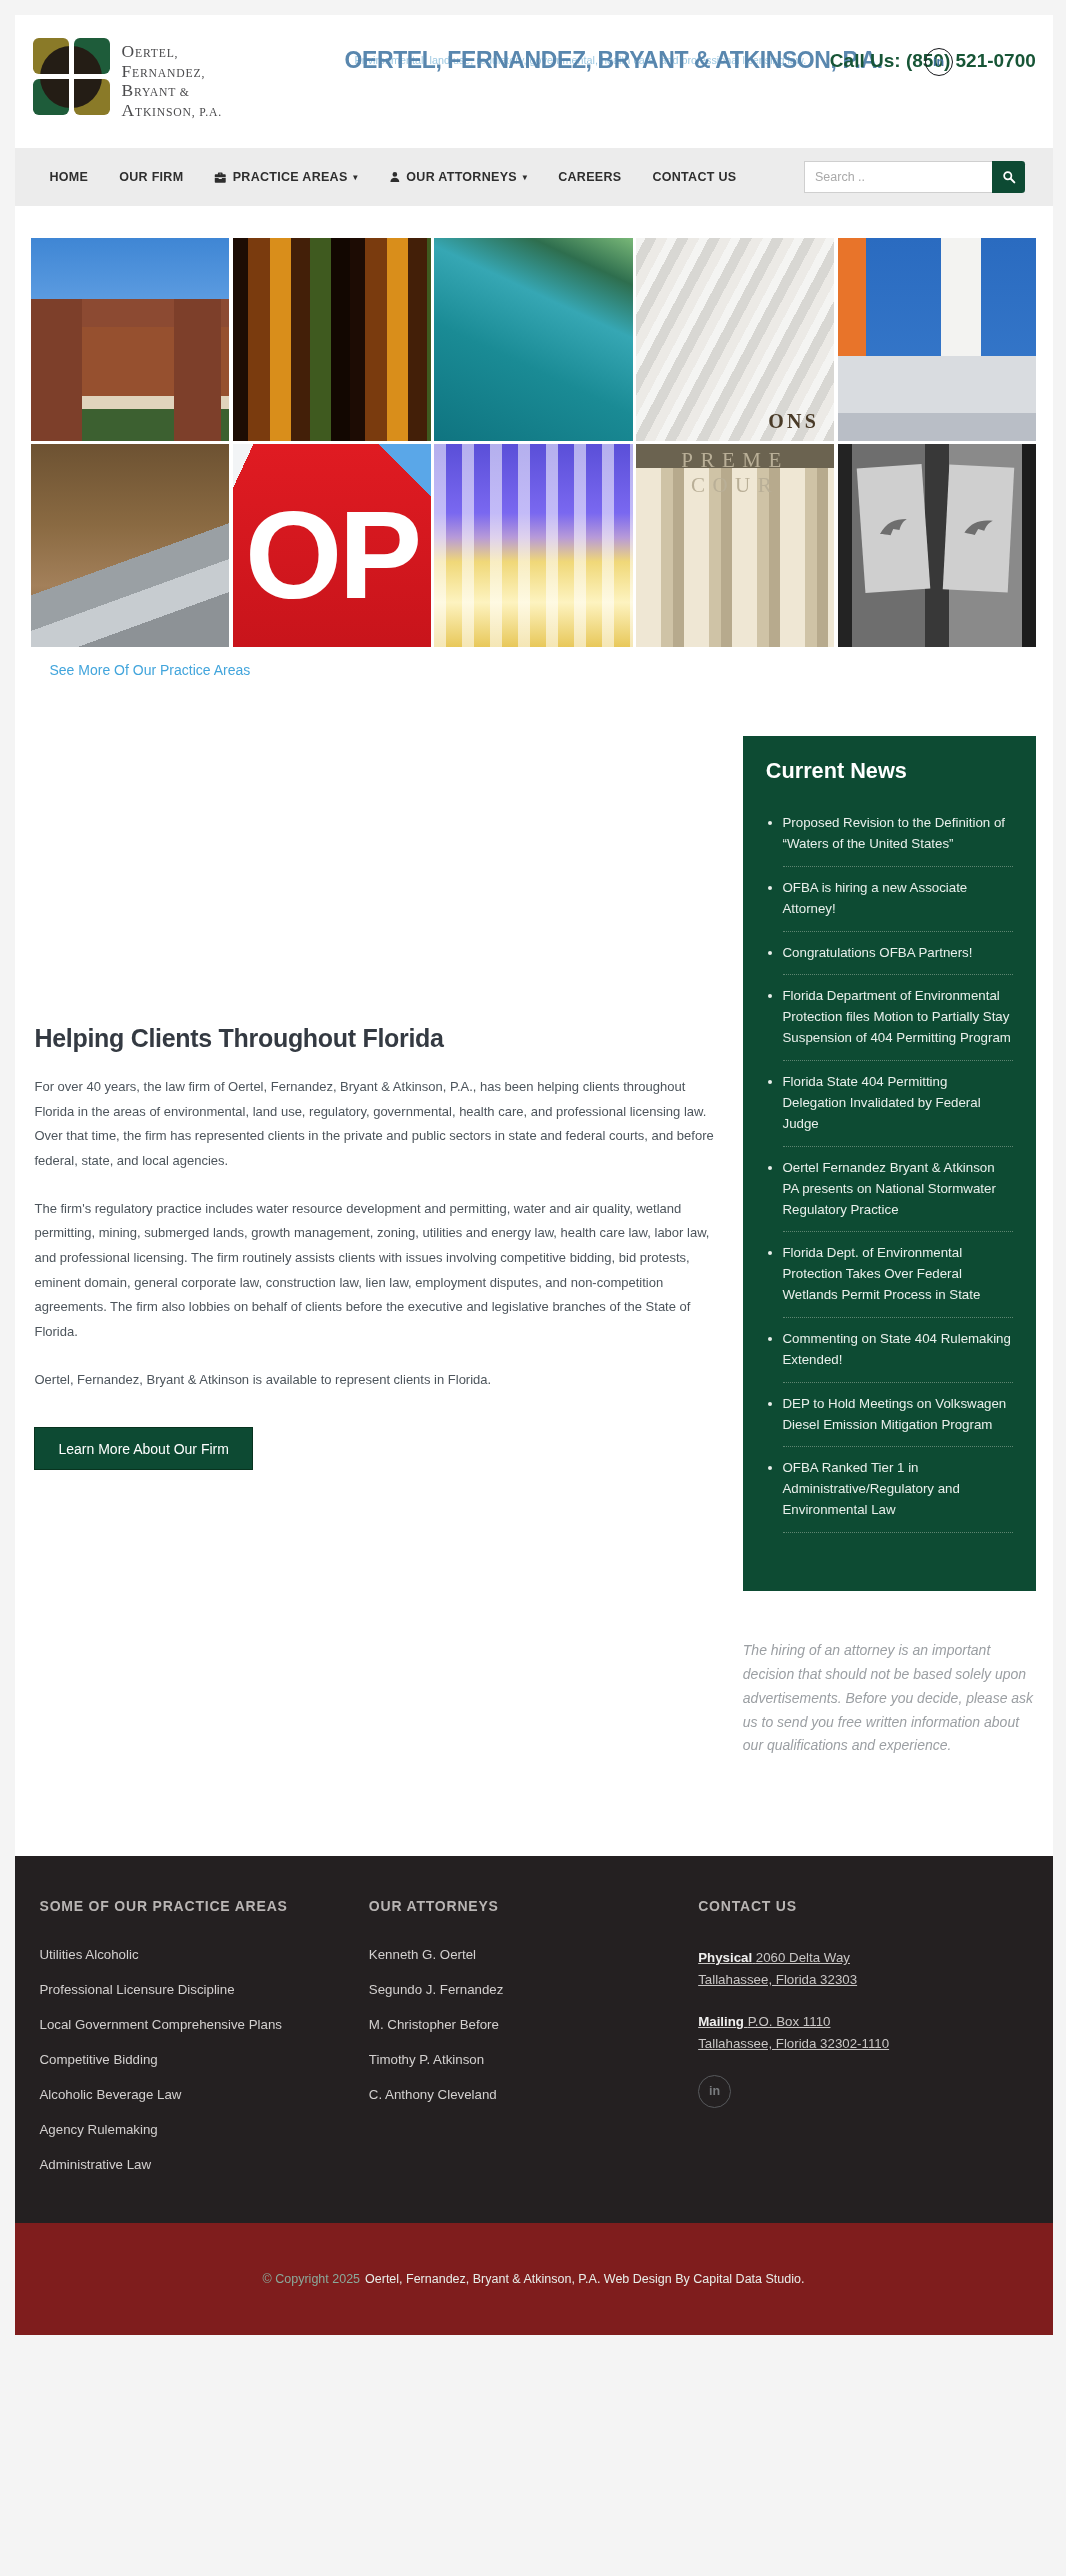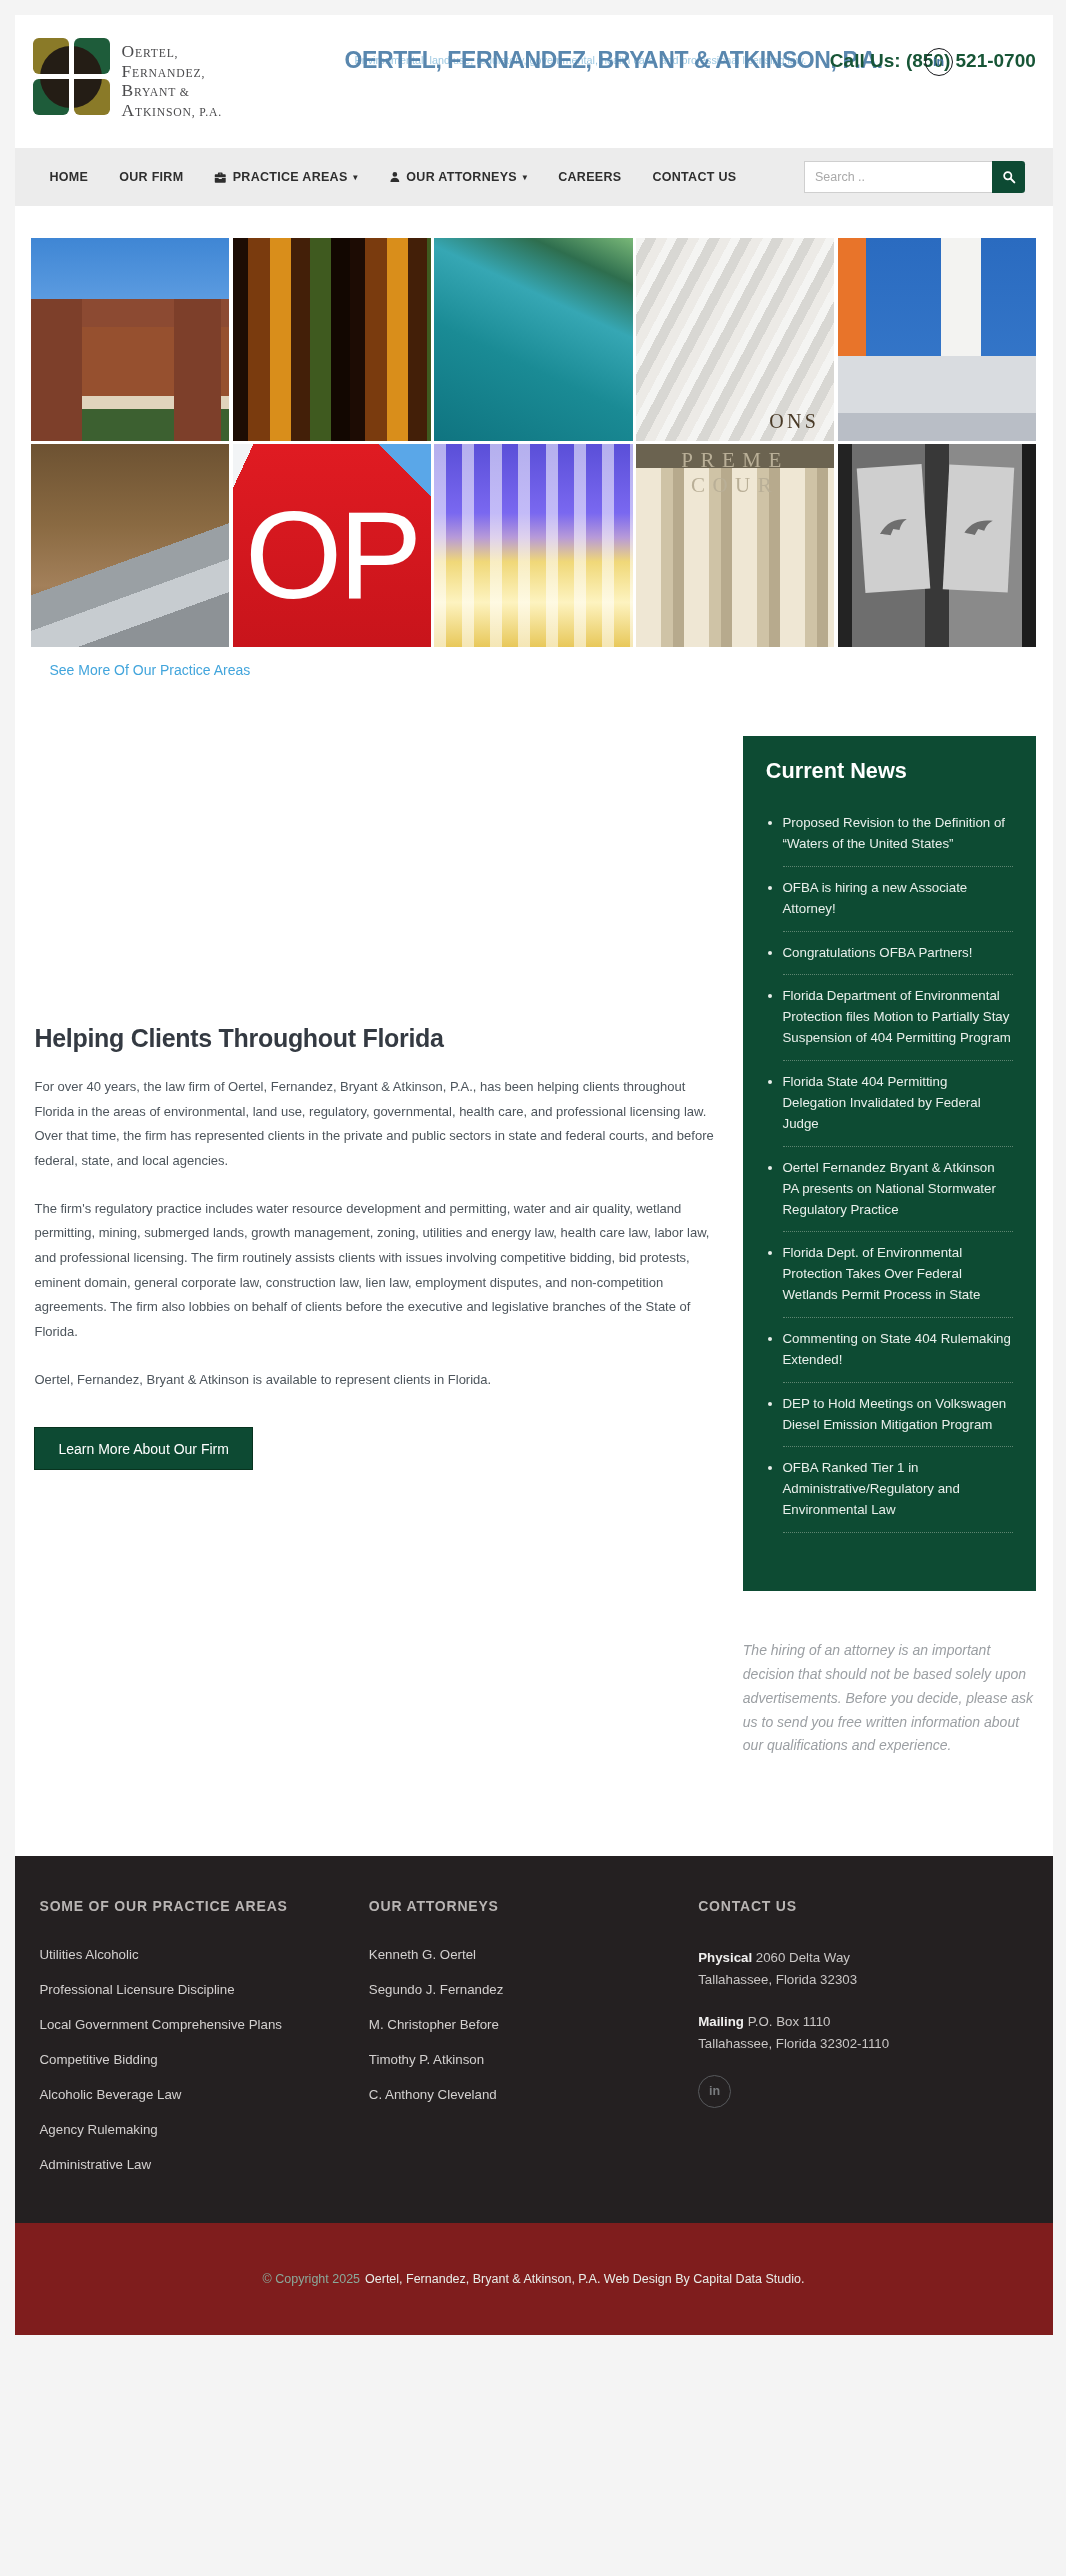--- a/index.html
+++ b/index.html
@@ -73,21 +73,21 @@
         linear-gradient(180deg,#e01b22 0%,#c8141b 100%); }
   .t8 { background:
         repeating-linear-gradient(90deg,rgba(255,255,255,0.55) 0 11.7px,rgba(0,0,0,0) 11.7px 28px),
         linear-gradient(180deg,#5a4fd8 0%,#7a68f0 34%,#b79ad8 46%,#f0d878 58%,#fdf3c0 78%,#e8c85a 100%); }
   .t9 { background:
         linear-gradient(180deg,#6b6350 0 12%,rgba(0,0,0,0) 12%),
         repeating-linear-gradient(90deg,#efe7d4 0 25px,#cfc3a6 25px 37px,#b7aa8d 37px 48px);
         background-color:#d9cbb0; }
   .t10 { background:
         linear-gradient(90deg,#232323 0 7%,#6e6e6e 7% 44%,#383838 44% 56%,#8a8a8a 56% 93%,#1c1c1c 93%); }
-  .tile-text { position:absolute; color:#fff; font-weight:400; }
+  .tile-text { position:absolute; color:#fff; font-weight:700; }
   .t7 .tile-text { left:50%; top:54%; transform:translate(-50%,-50%); font-size:125px; letter-spacing:-3.3px; }
   .t9 .tile-text { left:0; right:0; top:3.3px; text-align:center; font-family:Liberation Serif, serif; font-weight:400; color:#b9af97; font-size:21px; letter-spacing:7.5px; }
   .t4 .tile-text { right:15px; bottom:8.3px; font-family:"Liberation Serif", serif; color:#4a3b28; font-size:20px; letter-spacing:3.3px; }
   .sign-panel { position:absolute; width:65px; height:125px; background:#cfcfcf; top:21.7px; display:flex; align-items:center; justify-content:center; }
   .sign-a { left:23px; transform:rotate(-4deg); }
   .sign-b { right:25px; transform:rotate(3deg); }
   .see-more { display:inline-block; margin:15px 0 0 18.3px; font-size:14px; color:#42a5dc; cursor:pointer; }
 
   
   .main-wrap { display:flex; gap:23px; padding:58px 16.7px 0; align-items:center; }
@@ -101,21 +101,21 @@
   .news-box h2 { color:#ffffff; font-size:21.7px; font-weight:700; margin-bottom:18.3px; }
   .news-box ul { list-style:disc; padding-left:16.7px; }
   .news-box li { color:#e9efeb; font-size:13.3px; line-height:21px; padding:10px 0 11.7px; border-bottom:0.8px dotted #5d8571; cursor:pointer; }
   .disclaimer { margin-top:48px; font-style:italic; color:#9b9fa3; font-size:14px; line-height:1.7; }
 
   
   .site-footer { margin-top:98px; background:#242021; padding:42px 25px 33px; height:367px; display:grid; grid-template-columns:1fr 1fr 1fr; }
   .site-footer h3 { color:#b9b5b4; font-size:14px; font-weight:700; letter-spacing:0.8px; text-transform:uppercase; margin-bottom:33px; }
   .site-footer ul { list-style:none; }
   .site-footer li { color:#d3d0cf; font-size:13.3px; margin-bottom:20px; cursor:pointer; }
-  .contact-block p { color:#c9c6c5; font-size:13.3px; line-height:1.65; margin-bottom:20px; }
+  .contact-block p { color:#c9c6c5; font-size:13.3px; line-height:1.65; margin-bottom:20px;text-decoration:underline; }
   .contact-block strong { color:#f0efee; }
   .ftr-linkedin { width:33px; height:33px; border:1.7px solid #57595c; border-radius:50%; display:flex; align-items:center; justify-content:center; color:#797b7e; font-size:12.5px; font-weight:700; margin-top:6.7px; cursor:pointer; }
 
   .copyright-bar { background:#7f1d1d; height:112px; display:flex; align-items:center; justify-content:center; font-size:12.5px; }
   .copyright-bar .muted { color:#8aa99a; margin-right:5px; }
   .copyright-bar .main { color:#e8eee9; }
 </style>
 </head>
 <body>
 

